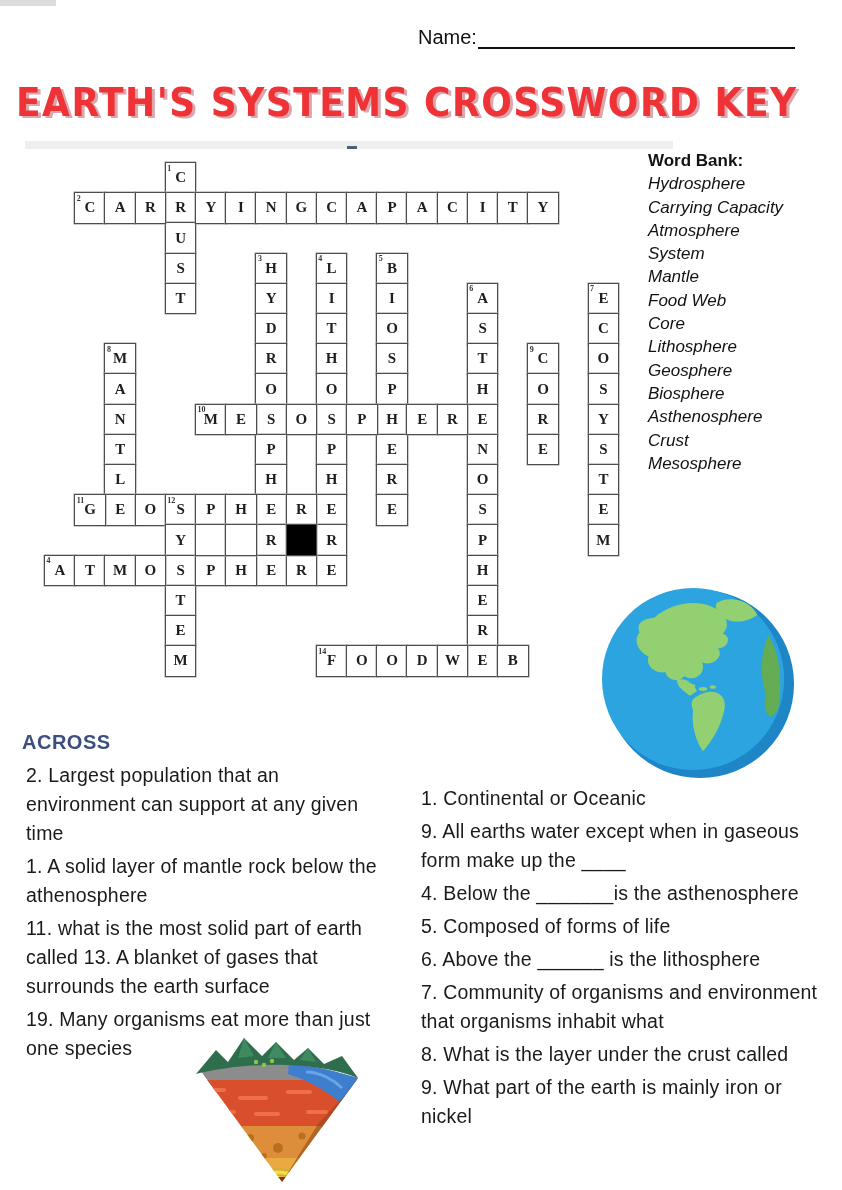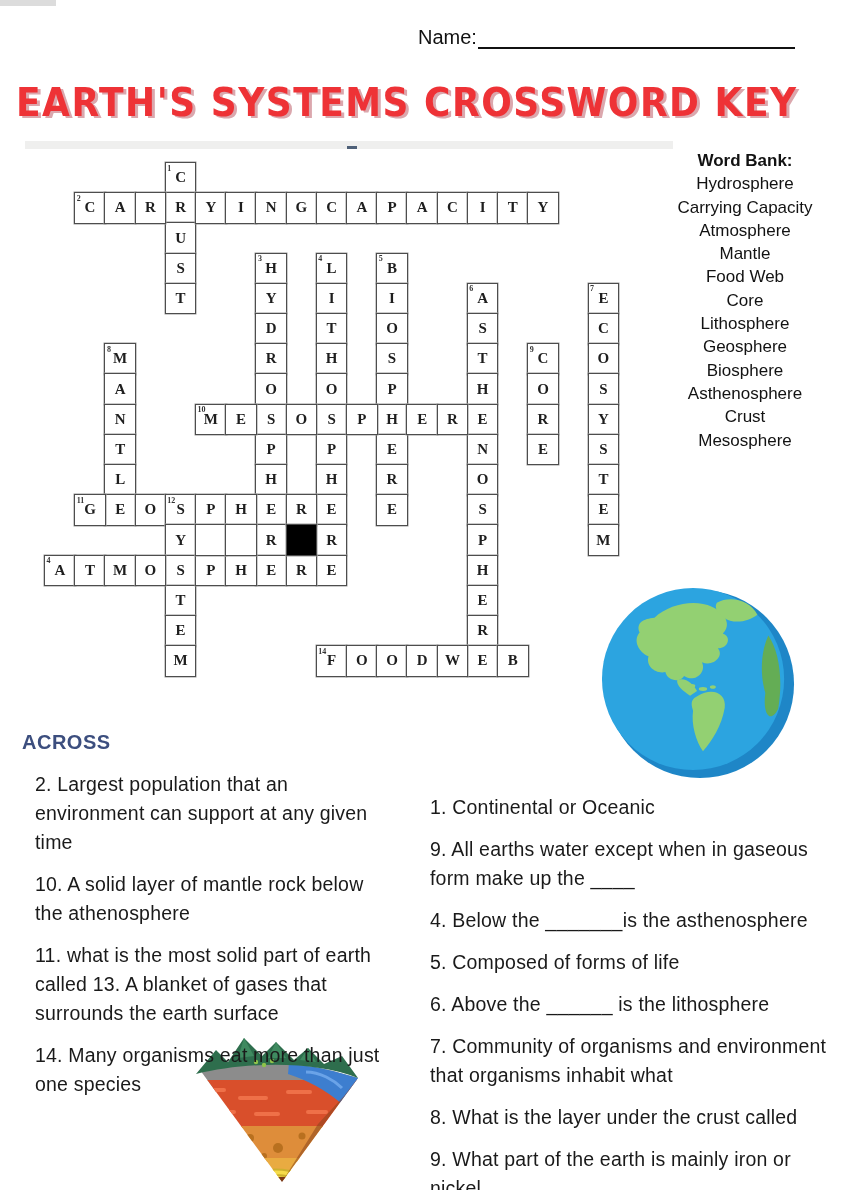--- a/index.html
+++ b/index.html
@@ -16,41 +16,41 @@
   .name-label{font-size:20px;color:#111;display:inline-block;}
   .name-line{position:absolute;left:60px;top:21px;width:317px;height:2px;background:#111;}
 
   
   .page-title{position:absolute;left:16px;top:80px;width:700px;
       font-family:"DejaVu Sans",sans-serif;font-weight:800;font-size:36px;
       letter-spacing:1.5px;color:#ee3236;text-shadow:3px 2px 0 #dba7ad;
       transform:scaleY(1.08);transform-origin:left top;white-space:nowrap;}
 
   
-  .word-bank{position:absolute;left:648px;top:149px;width:194px;text-align:center;
+  .word-bank{position:absolute;left:648px;top:149px;width:194px;
       font-size:17px;line-height:23.3px;color:#121212;}
   .wb-title{font-weight:700;}
-  .wb-item{white-space:nowrap;}
+  .wb-item{white-space:nowrap;font-style:italic;}
 
   
   #grid{position:absolute;left:0;top:0;width:842px;height:700px;}
   .cell{position:absolute;width:31.6px;height:31.6px;box-sizing:border-box;
       border:1.6px solid #4d4d4d;background:#fff;
       display:flex;align-items:center;justify-content:center;
       font-family:"Liberation Serif",serif;font-weight:600;font-size:15px;color:#1e1e1e;
       box-shadow:0 0 0 0.5px #9a9a9a;}
   .cell.black{background:#000;}
   .cell .num{position:absolute;left:1.5px;top:0.5px;font-size:8px;font-weight:700;color:#333;line-height:9px;}
 
   
   .clues{position:absolute;font-size:19.5px;line-height:29px;color:#1a1a1a;letter-spacing:0.2px;}
   #across{left:22px;top:728px;width:372px;}
   #down{left:417px;top:780px;width:425px;}
   .clue-title{font-weight:700;font-size:20px;color:#3c4e7e;letter-spacing:0.5px;}
-  .clue{margin:13px;}
+  .clue{margin:4px;}
 
   
   .globe-wrap{position:absolute;left:600px;top:583px;width:198px;height:200px;}
   .layers-wrap{position:absolute;left:193px;top:1022px;width:172px;height:168px;}
 </style>
 </head>
 <body>
 
 <div id="page">
 
@@ -65,20 +65,21 @@
 
   <div class="divider-bar"></div>
   <div class="divider-dash"></div>
 
   <div class="word-bank">
     <div class="wb-title">Word Bank:</div>
     <div id="wb-list">
         <div class="wb-item">Hydrosphere</div>
         <div class="wb-item">Carrying Capacity</div>
         <div class="wb-item">Atmosphere</div>
+        <div class="wb-item">System</div>
         <div class="wb-item">Mantle</div>
         <div class="wb-item">Food Web</div>
         <div class="wb-item">Core</div>
         <div class="wb-item">Lithosphere</div>
         <div class="wb-item">Geosphere</div>
         <div class="wb-item">Biosphere</div>
         <div class="wb-item">Asthenosphere</div>
         <div class="wb-item">Crust</div>
         <div class="wb-item">Mesosphere</div>
       </div>
@@ -494,23 +495,23 @@
       <path d="M114 26 L122 40 L106 38 Z" fill="#3f8a60"></path>
       <circle cx="62" cy="40" r="2.2" fill="#8fc34a"></circle>
       <circle cx="70" cy="43" r="2.2" fill="#8fc34a"></circle>
       <circle cx="78" cy="39" r="2.2" fill="#8fc34a"></circle>
     </svg>
   </div>
 
   <div id="across" class="clues">
     <div class="clue-title">ACROSS</div>
   <div class="clue">2. Largest population that an environment can support at any given time</div>
-      <div class="clue">10. A solid layer of mantle rock below the athenosphere</div>
+      <div class="clue">1. A solid layer of mantle rock below the athenosphere</div>
       <div class="clue">11. what is the most solid part of earth called 13. A blanket of gases that surrounds the earth surface</div>
-      <div class="clue">14. Many organisms eat more than just one species</div>
+      <div class="clue">19. Many organisms eat more than just one species</div>
     </div>
 
   <div id="down" class="clues">
   <div class="clue">1. Continental or Oceanic</div>
       <div class="clue">9. All earths water except when in gaseous form make up the ____</div>
       <div class="clue">4. Below the _______is the asthenosphere</div>
       <div class="clue">5. Composed of forms of life</div>
       <div class="clue">6. Above the ______ is the lithosphere</div>
       <div class="clue">7. Community of organisms and environment that organisms inhabit what</div>
       <div class="clue">8. What is the layer under the crust called</div>

